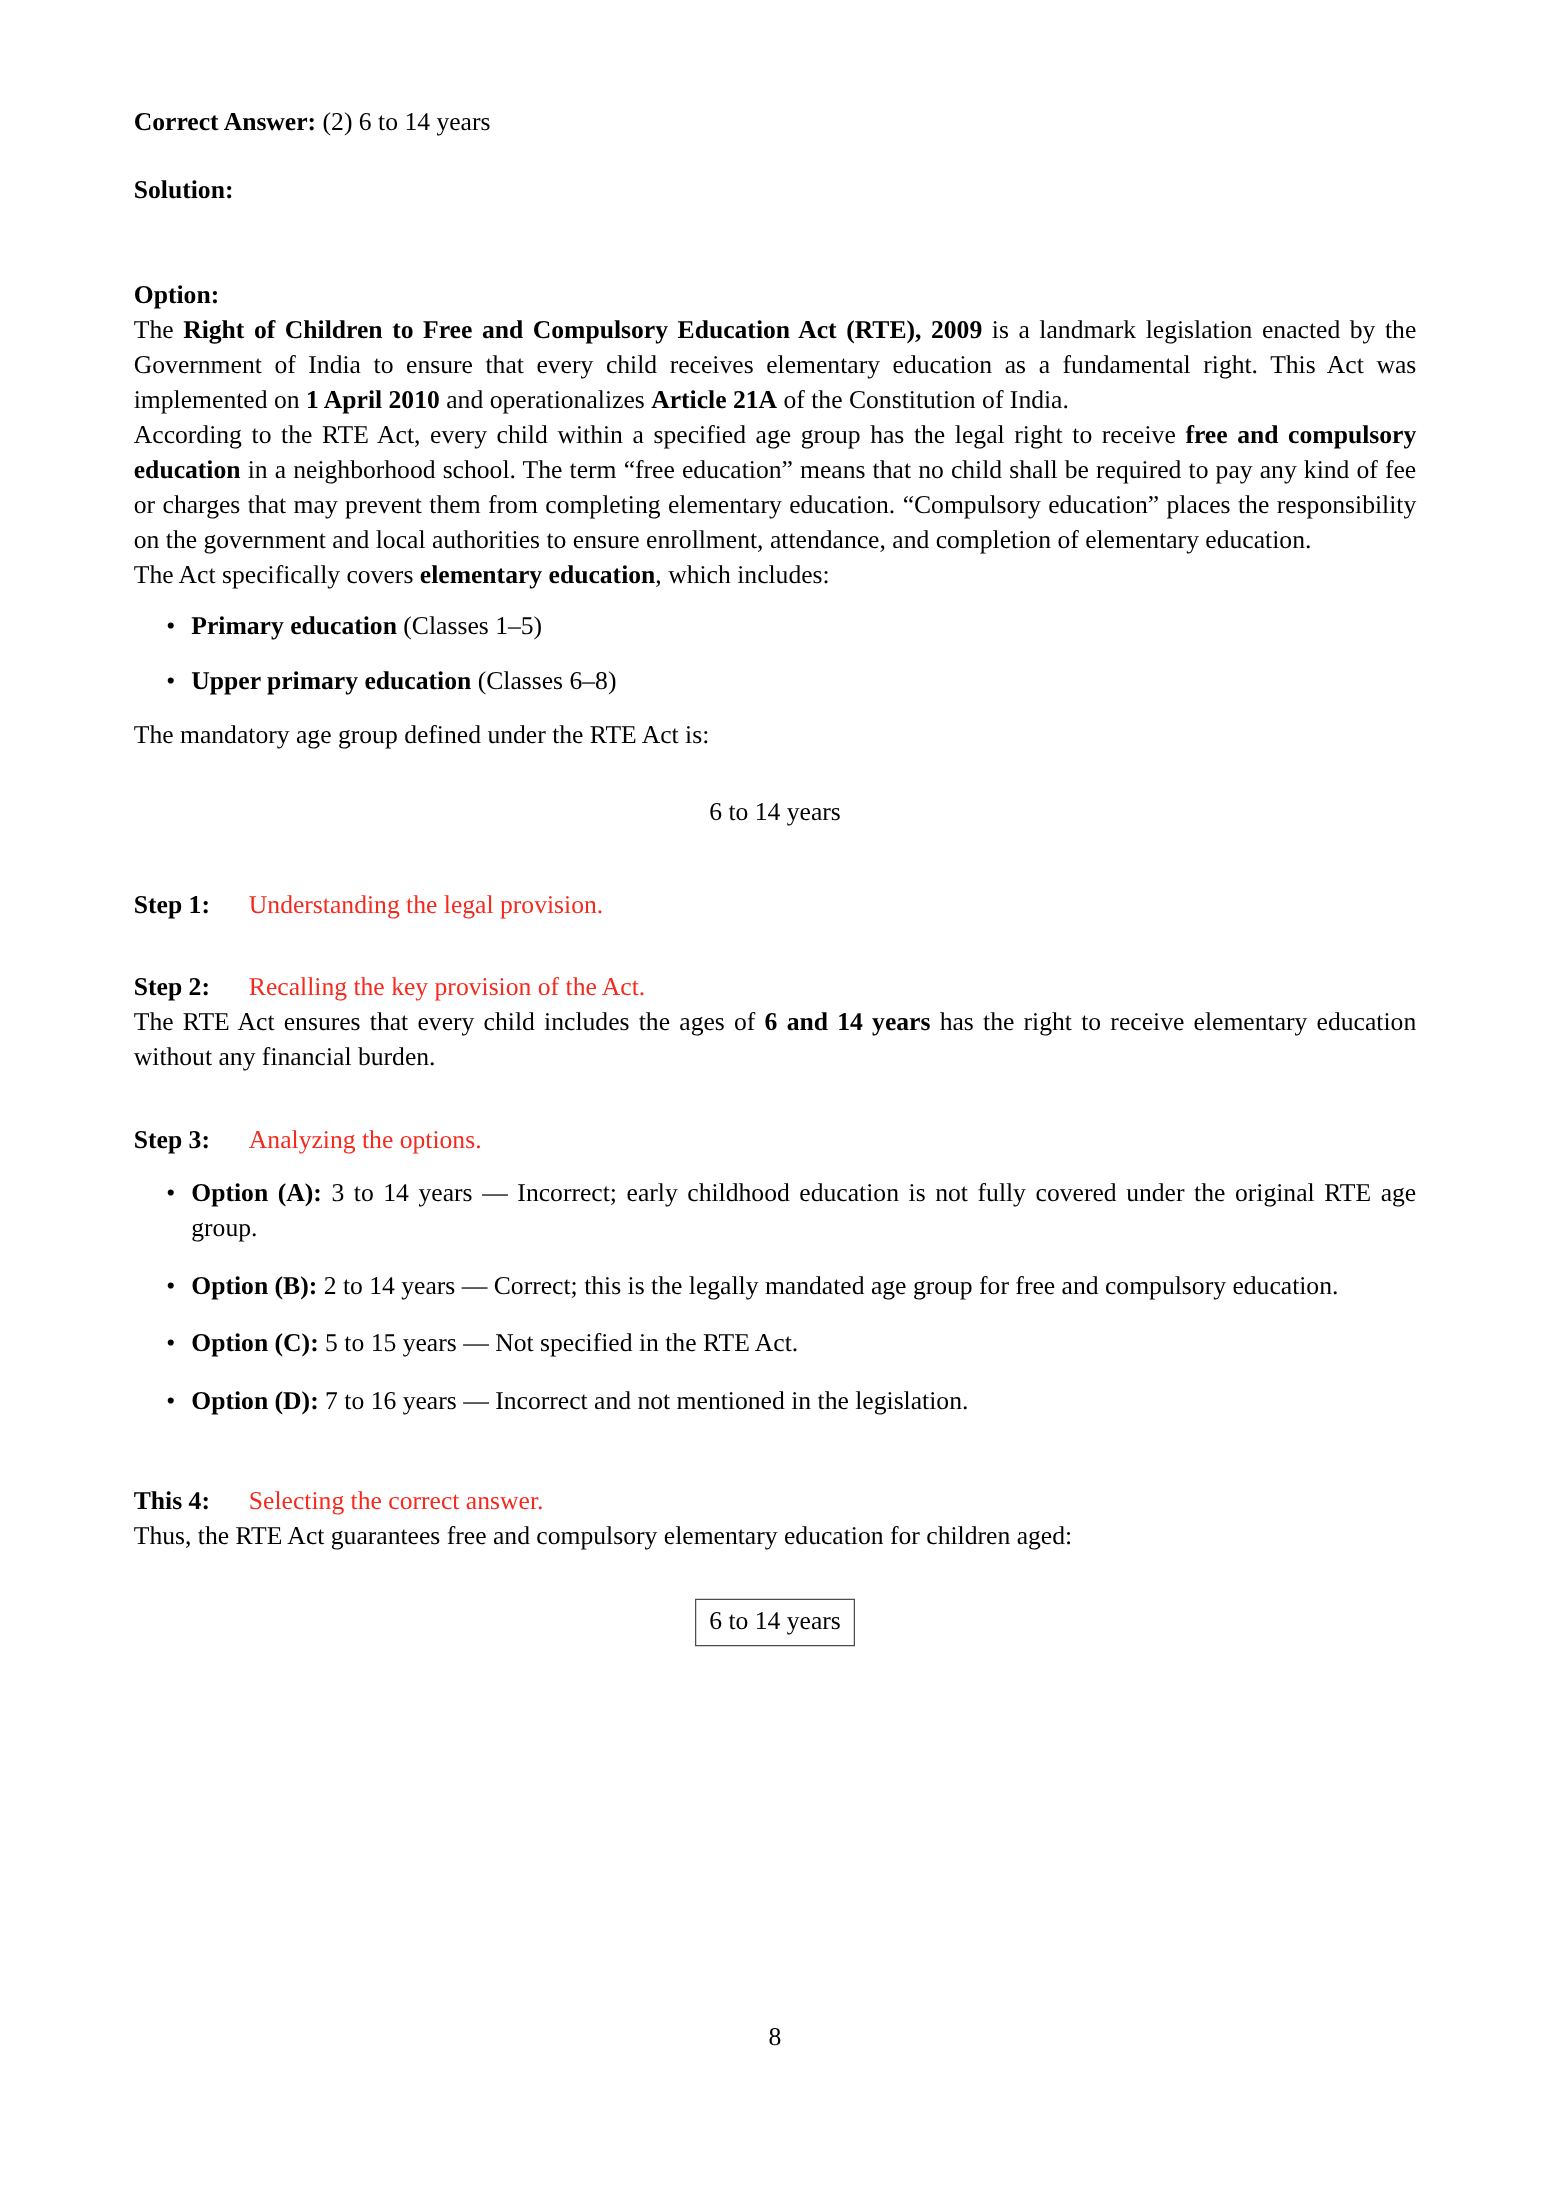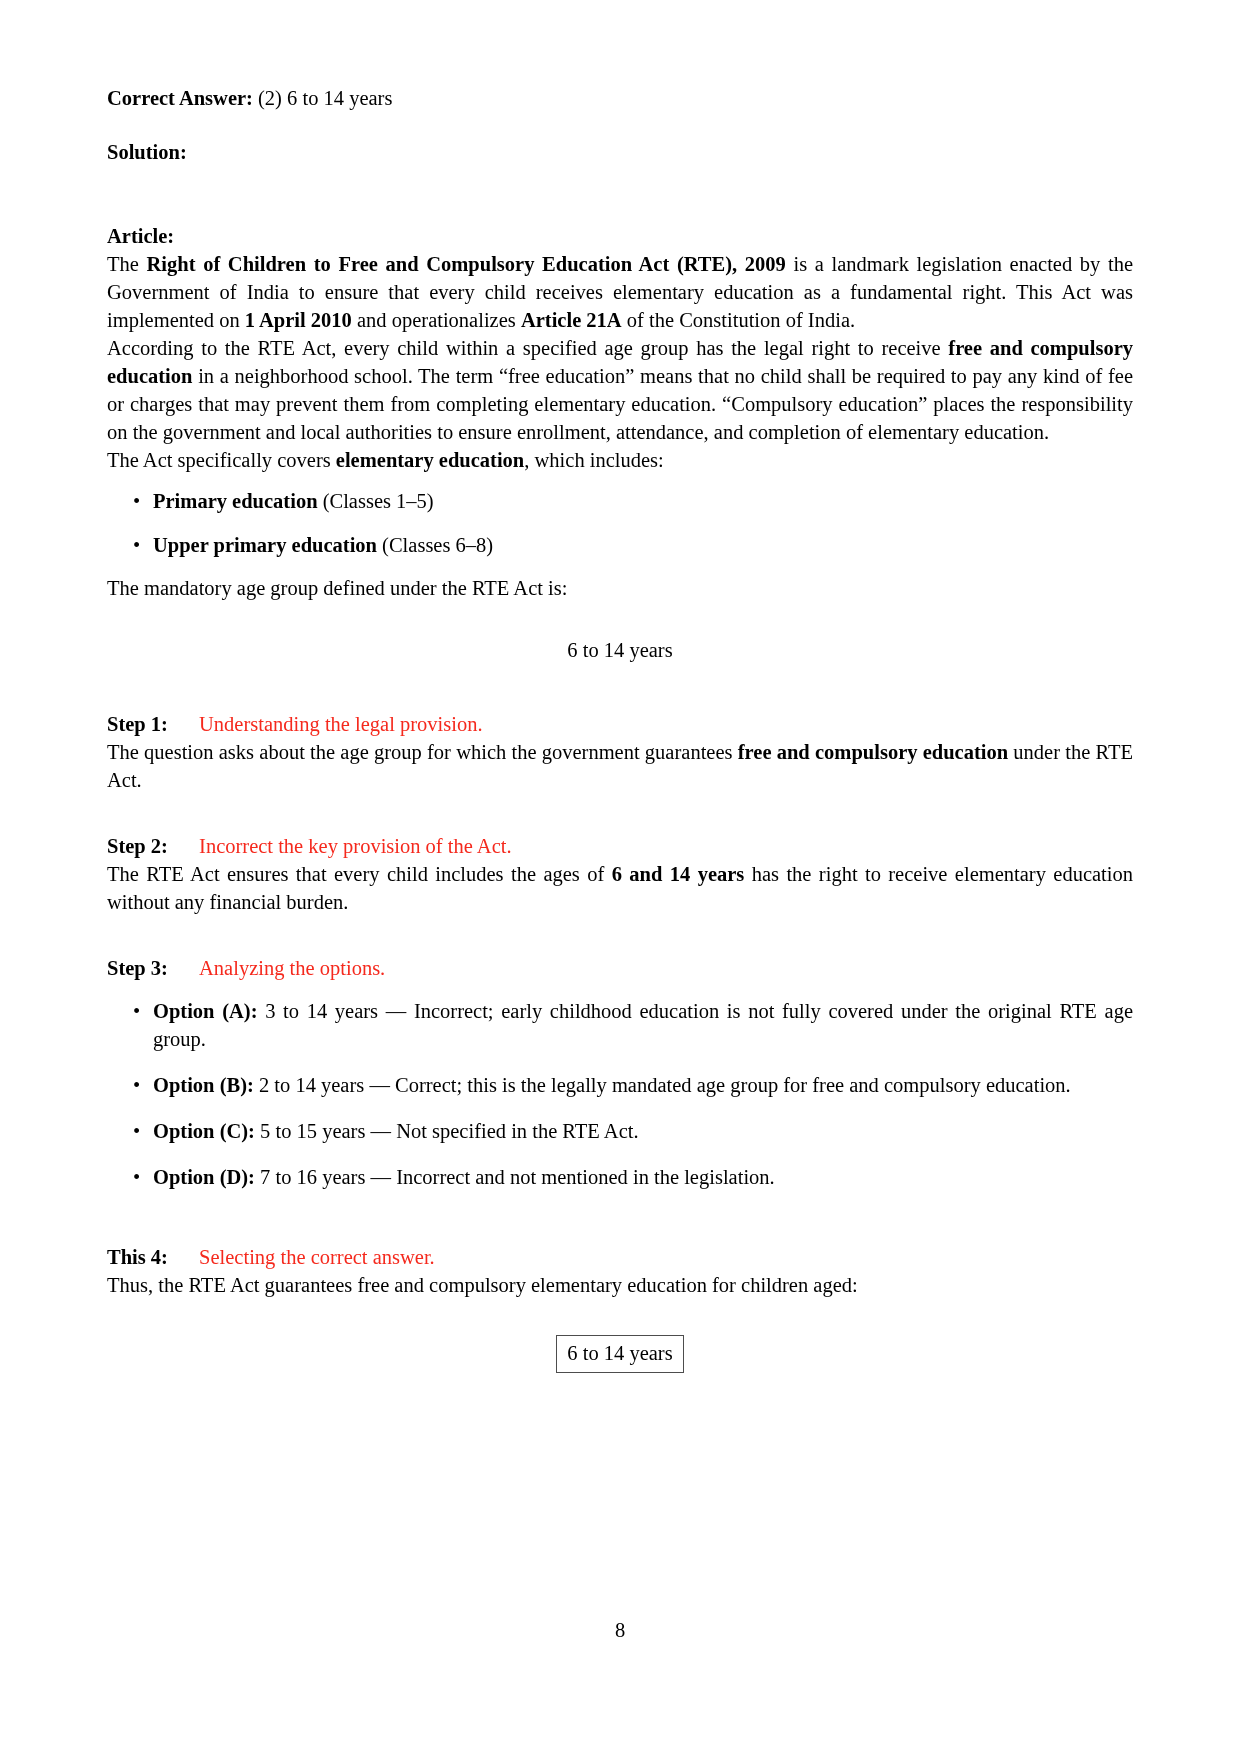--- a/index.html
+++ b/index.html
@@ -63,42 +63,41 @@
 </style>
 </head>
 <body>
 
 <div class="page-content">
 
   <p class="line correct-answer"><span class="b">Correct Answer:</span><span>&nbsp;</span><span>(2) 6 to 14 years</span></p>
 
   <p class="line solution-heading">Solution:</p>
 
-  <p class="line concept-heading">Article:</p>
+  <p class="line concept-heading">Option:</p>
 
   <p class="para"><span>The </span><span class="b">Right of Children to Free and Compulsory Education Act (RTE), 2009</span><span> is a landmark legislation enacted by the Government of India to ensure that every child receives elementary education as a fundamental right. This Act was implemented on </span><span class="b">1 April 2010</span><span> and operationalizes </span><span class="b">Article 21A</span><span> of the Constitution of India.</span></p>
   <p class="para"><span>According to the RTE Act, every child within a specified age group has the legal right to receive </span><span class="b">free and compulsory education</span><span> in a neighborhood school. The term “free education” means that no child shall be required to pay any kind of fee or charges that may prevent them from completing elementary education. “Compulsory education” places the responsibility on the government and local authorities to ensure enrollment, attendance, and completion of elementary education.</span></p>
   <p class="para"><span>The Act specifically covers </span><span class="b">elementary education</span><span>, which includes:</span></p>
 
   <ul class="doc-list">
     <li><span class="bullet">•</span><span><span class="b">Primary education</span><span> (Classes 1–5)</span></span></li>
     <li><span class="bullet">•</span><span><span class="b">Upper primary education</span><span> (Classes 6–8)</span></span></li>
   </ul>
 
   <p class="para">The mandatory age group defined under the RTE Act is:</p>
 
   <p class="centered-line">6 to 14 years</p>
 
   <div class="step step-first">
     <p class="line"><span class="b">Step 1:</span><span>&nbsp;</span><span class="red">Understanding the legal provision.</span></p>
-    <p class="para"><span>The question asks about the age group for which the government guarantees </span><span class="b">free and compulsory education</span><span> under the RTE Act.</span></p>
   </div>
 
   <div class="step">
-    <p class="line"><span class="b">Step 2:</span><span>&nbsp;</span><span class="red">Incorrect the key provision of the Act.</span></p>
+    <p class="line"><span class="b">Step 2:</span><span>&nbsp;</span><span class="red">Recalling the key provision of the Act.</span></p>
     <p class="para"><span>The RTE Act ensures that every child includes the ages of </span><span class="b">6 and 14 years</span><span> has the right to receive elementary education without any financial burden.</span></p>
   </div>
 
   <div class="step">
     <p class="line"><span class="b">Step 3:</span><span>&nbsp;</span><span class="red">Analyzing the options.</span></p>
     <ul class="doc-list options-list">
       <li><span class="bullet">•</span><span><span class="b">Option (A):</span><span> 3 to 14 years — Incorrect; early childhood education is not fully covered under the original RTE age group.</span></span></li>
       <li><span class="bullet">•</span><span><span class="b">Option (B):</span><span> 2 to 14 years — Correct; this is the legally mandated age group for free and compulsory education.</span></span></li>
       <li><span class="bullet">•</span><span><span class="b">Option (C):</span><span> 5 to 15 years — Not specified in the RTE Act.</span></span></li>
       <li><span class="bullet">•</span><span><span class="b">Option (D):</span><span> 7 to 16 years — Incorrect and not mentioned in the legislation.</span></span></li>

